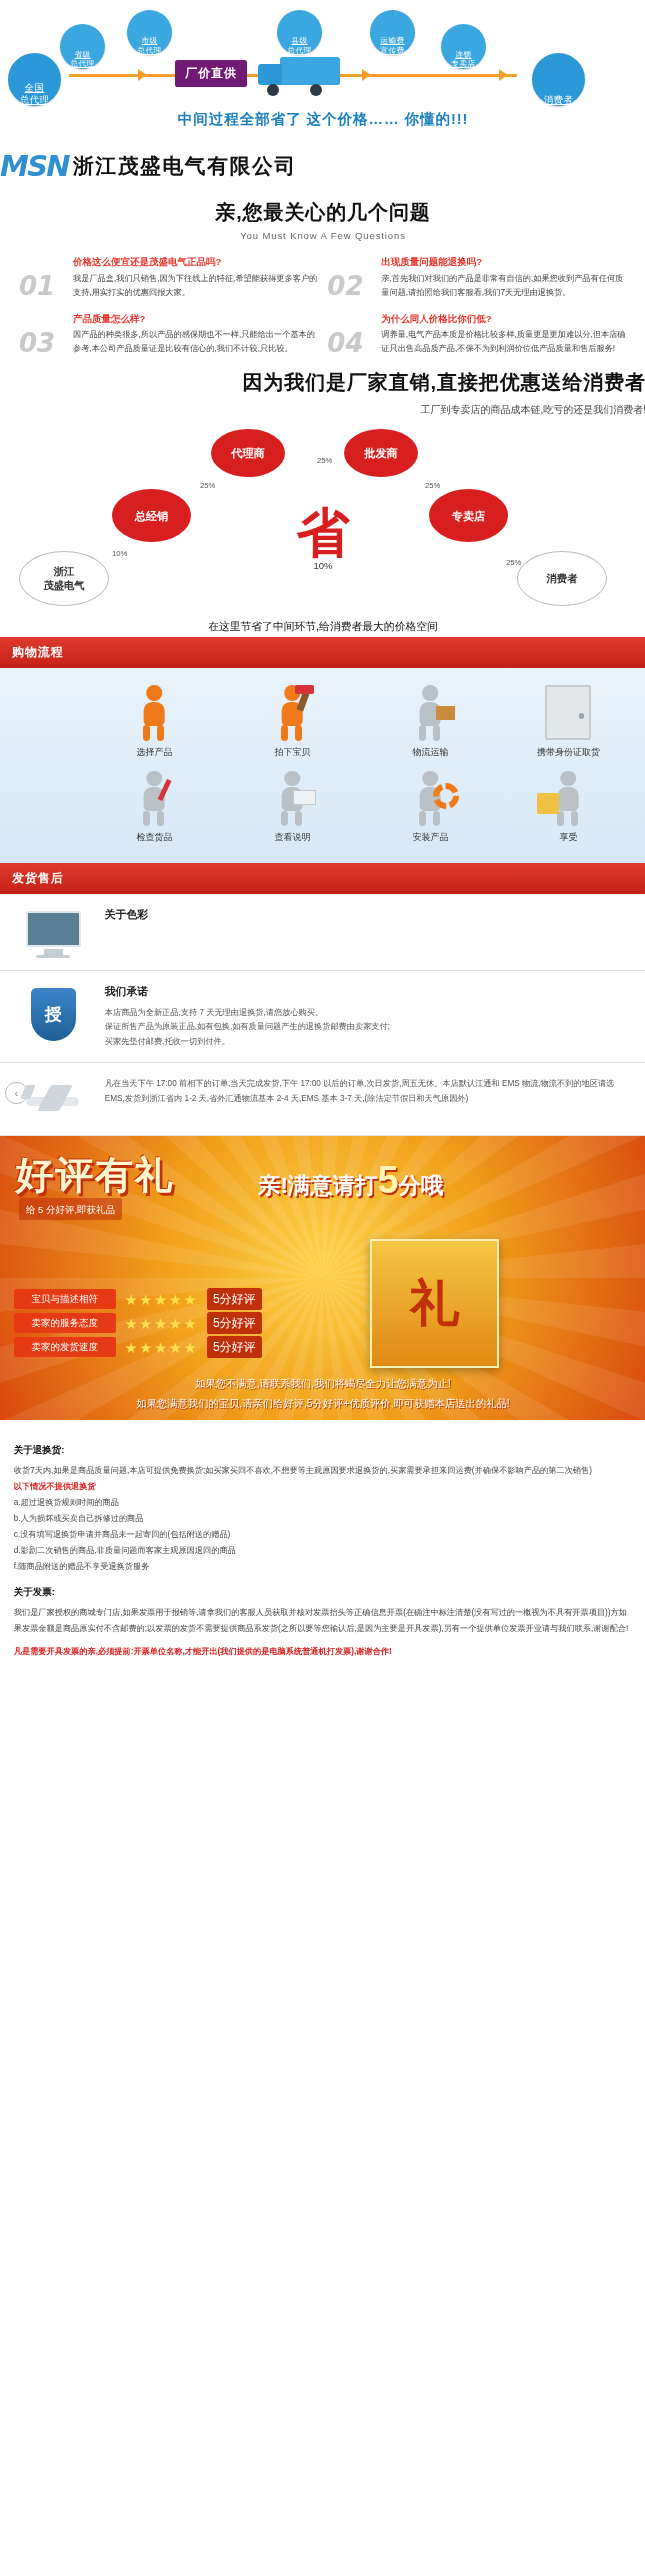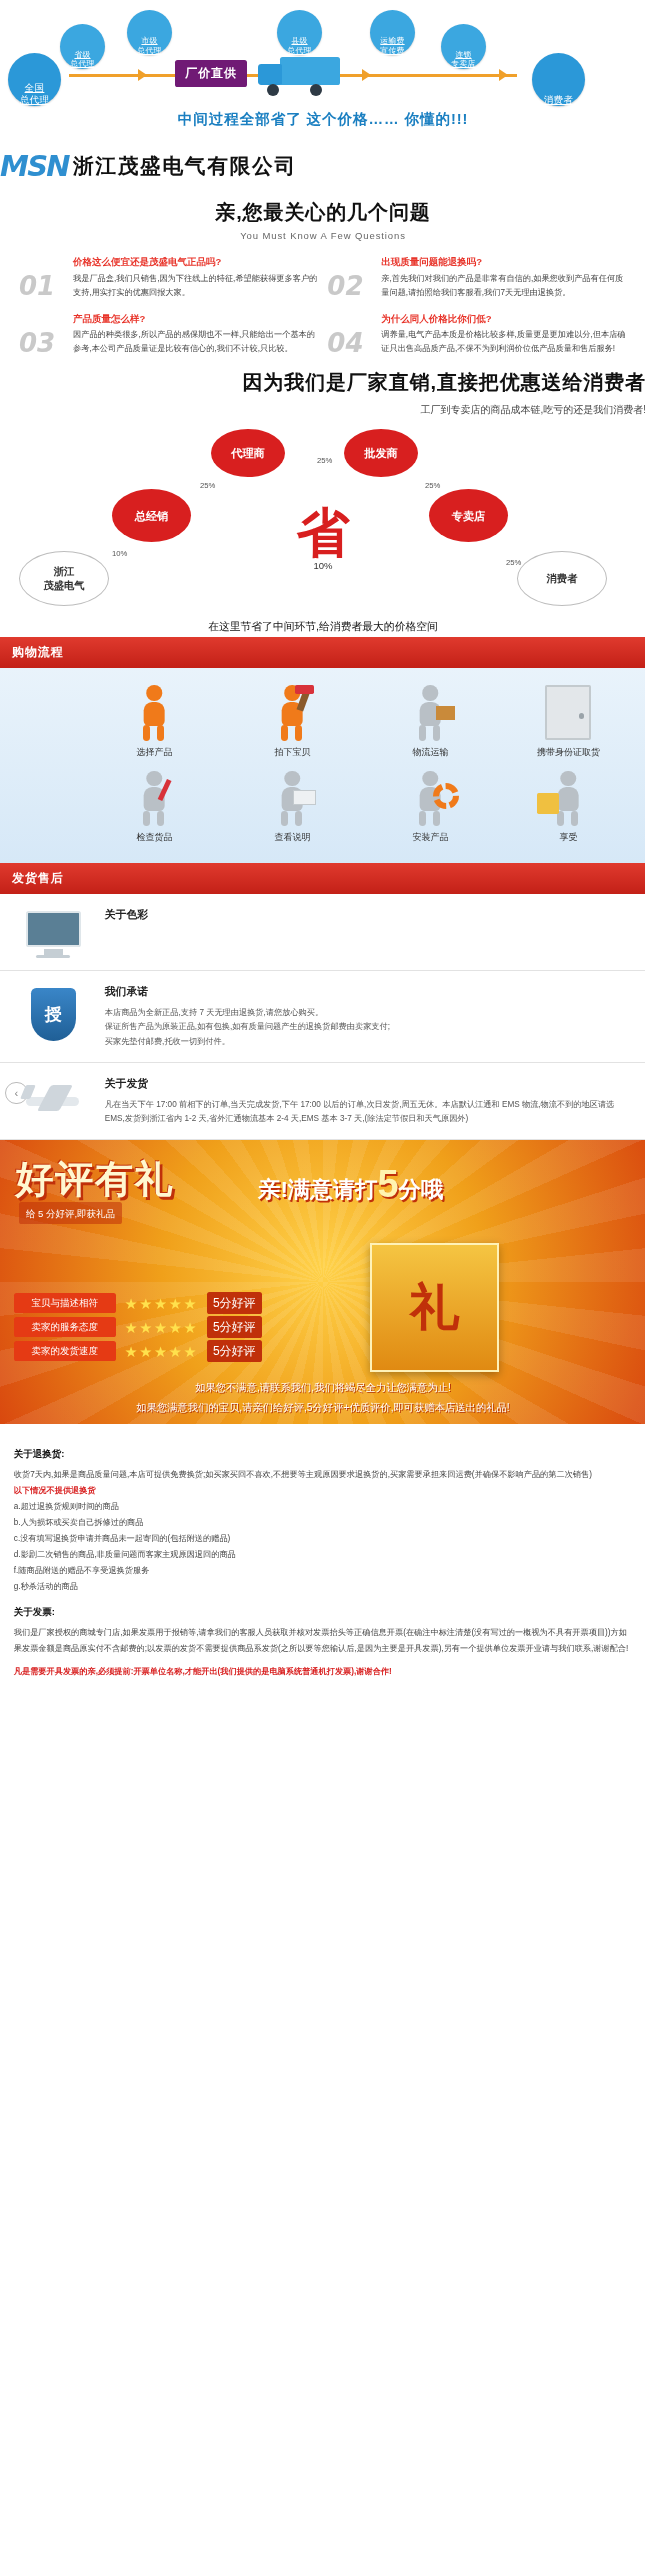--- a/index.html
+++ b/index.html
@@ -515,21 +515,20 @@
     <div class="after-row" style="position:relative;">
       <div class="circle-btn" style="position:absolute; left:5.2px; top:19px;">‹</div>
       <div class="after-ico">
         <div class="plane">
             <div class="fus"></div>
             <div class="wing"></div>
             <div class="tail"></div>
           </div>
       </div>
       <div class="after-body">
-        <div class="after-title">关于发货</div>
         <div class="after-text">凡在当天下午 17:00 前相下的订单,当天完成发货,下午 17:00 以后的订单,次日发货,周五无休。本店默认江通和 EMS 物流,物流不到的地区请选 EMS,发货到浙江省内 1-2 天,省外汇通物流基本 2-4 天,EMS 基本 3-7 天,(除法定节假日和天气原因外)</div>
       </div>
     </div>
   </div>
 
   <div class="praise">
     <div class="rays"></div>
     <div class="praise-title">好评有礼</div>
     <div class="praise-sub">给 5 分好评,即获礼品</div>
     <div class="praise-right">
@@ -565,21 +564,20 @@
 
   <div class="terms">
     <div class="hd">关于退换货:</div>
     <p>收货7天内,如果是商品质量问题,本店可提供免费换货;如买家买回不喜欢,不想要等主观原因要求退换货的,买家需要承担来回运费(并确保不影响产品的第二次销售)</p>
     <p class="red bold">以下情况不提供退换货</p>
     <p>a.超过退换货规则时间的商品</p>
     <p>b.人为损坏或买卖自己拆修过的商品</p>
     <p>c.没有填写退换货申请并商品未一起寄回的(包括附送的赠品)</p>
     <p>d.影剧二次销售的商品,非质量问题而客家主观原因退回的商品</p>
     <p>f.随商品附送的赠品不享受退换货服务</p>
-    <p>g.秒杀活动的商品</p>
 
     <div class="hd">关于发票:</div>
     <p>我们是厂家授权的商城专门店,如果发票用于报销等,请拿我们的客服人员获取并核对发票抬头等正确信息开票(在确注中标注清楚(没有写过的一概视为不具有开票项目))方如果发票金额是商品原实付不含邮费的;以发票的发货不需要提供商品系发货(之所以要等您输认后,是因为主要是开具发票),另有一个提供单位发票开业请与我们联系,谢谢配合!</p>
     <p class="red bold" style="margin-top:6.9px;">凡是需要开具发票的亲,必须提前:开票单位名称,才能开出(我们提供的是电脑系统普通机打发票),谢谢合作!</p>
   </div>
 
 </div>
 
 
 </body></html>

